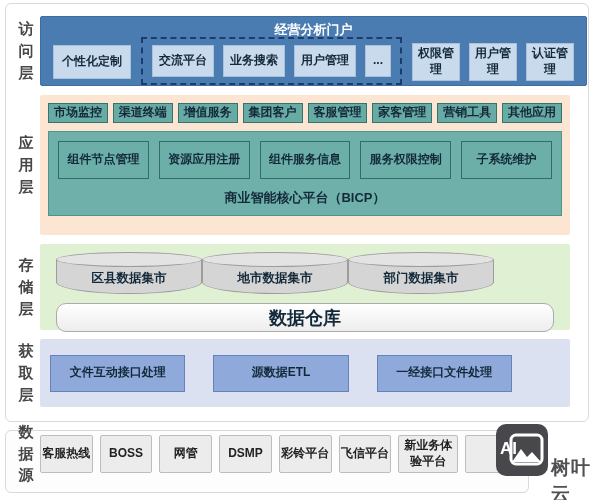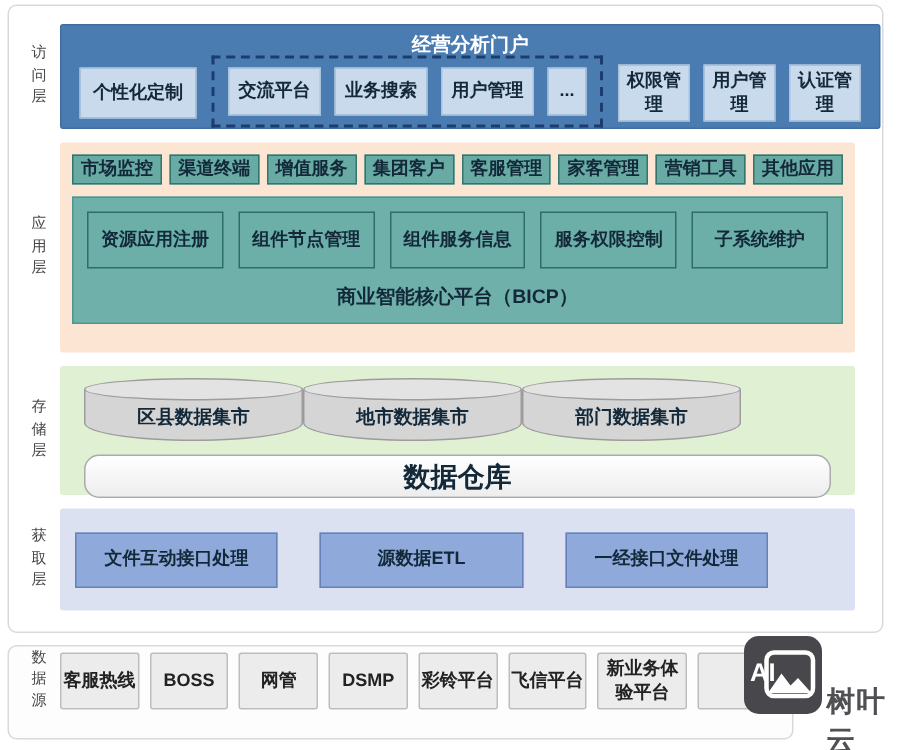--- a/index.html
+++ b/index.html
@@ -13,21 +13,21 @@
     position:absolute;left:5px;background:#fff;
     border:1px solid #d6d9dd;border-radius:6px;box-sizing:border-box;
   }
   .upper-card{top:3px;width:584px;height:419px;padding:12px 18px 10px 6px;
     display:flex;flex-direction:column;gap:9px;}
   .lower-card{top:430px;width:524px;height:63px;display:flex;align-items:center;
     padding:0 10px 16px 6px;background:#fdfdfd;}
   .section{display:flex;}
   .layer-label{width:28px;flex:0 0 28px;display:flex;align-items:center;justify-content:center;}
   .layer-label span{
-    display:inline-block;width:15px;font-size:10px;font-weight:normal;color:#474747;
+    display:inline-block;width:15px;font-size:15px;font-weight:bold;color:#474747;
     line-height:1.45;word-break:break-all;text-align:center;
   }
   .container{flex:1;box-sizing:border-box;border-radius:2px;}
   .box{
     display:flex;align-items:center;justify-content:center;text-align:center;
     font-weight:bold;font-size:12px;color:var(--box-text,#13293a);
     box-sizing:border-box;line-height:1.3;
   }
   
   .access{background:var(--access-container,#4a7cb2);border:1px solid #3e6d9f;height:70px;
@@ -118,22 +118,22 @@
         <div class="box teal-box">渠道终端</div>
         <div class="box teal-box">增值服务</div>
         <div class="box teal-box">集团客户</div>
         <div class="box teal-box">客服管理</div>
         <div class="box teal-box">家客管理</div>
         <div class="box teal-box">营销工具</div>
         <div class="box teal-box">其他应用</div>
       </div>
       <div class="platform">
         <div class="modules-row">
+          <div class="box module-box">组件节点管理</div>
           <div class="box module-box">资源应用注册</div>
-          <div class="box module-box">组件节点管理</div>
           <div class="box module-box">组件服务信息</div>
           <div class="box module-box">服务权限控制</div>
           <div class="box module-box">子系统维护</div>
         </div>
         <div class="platform-title">商业智能核心平台（BICP）</div>
       </div>
     </div>
   </div>
 
   <div class="section">

